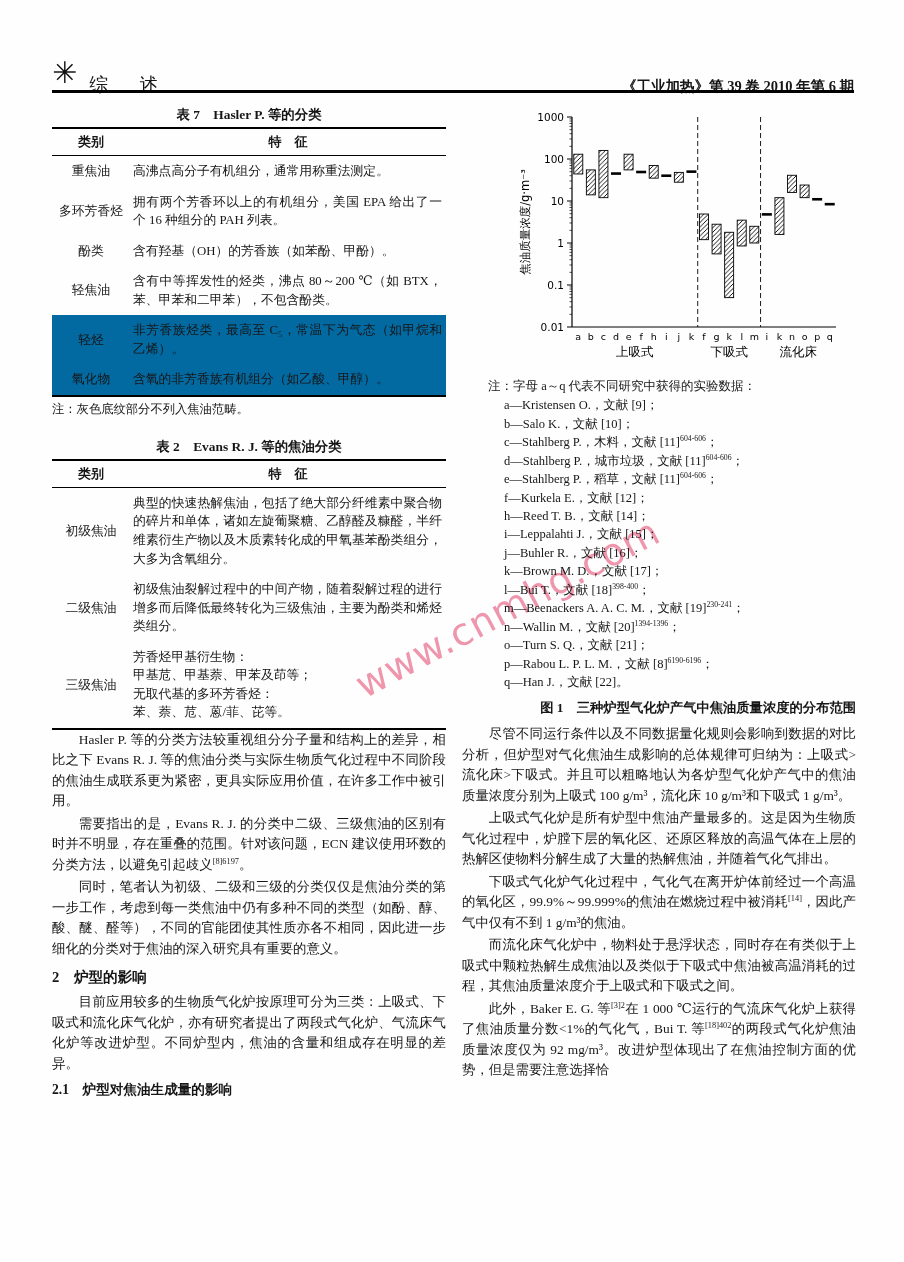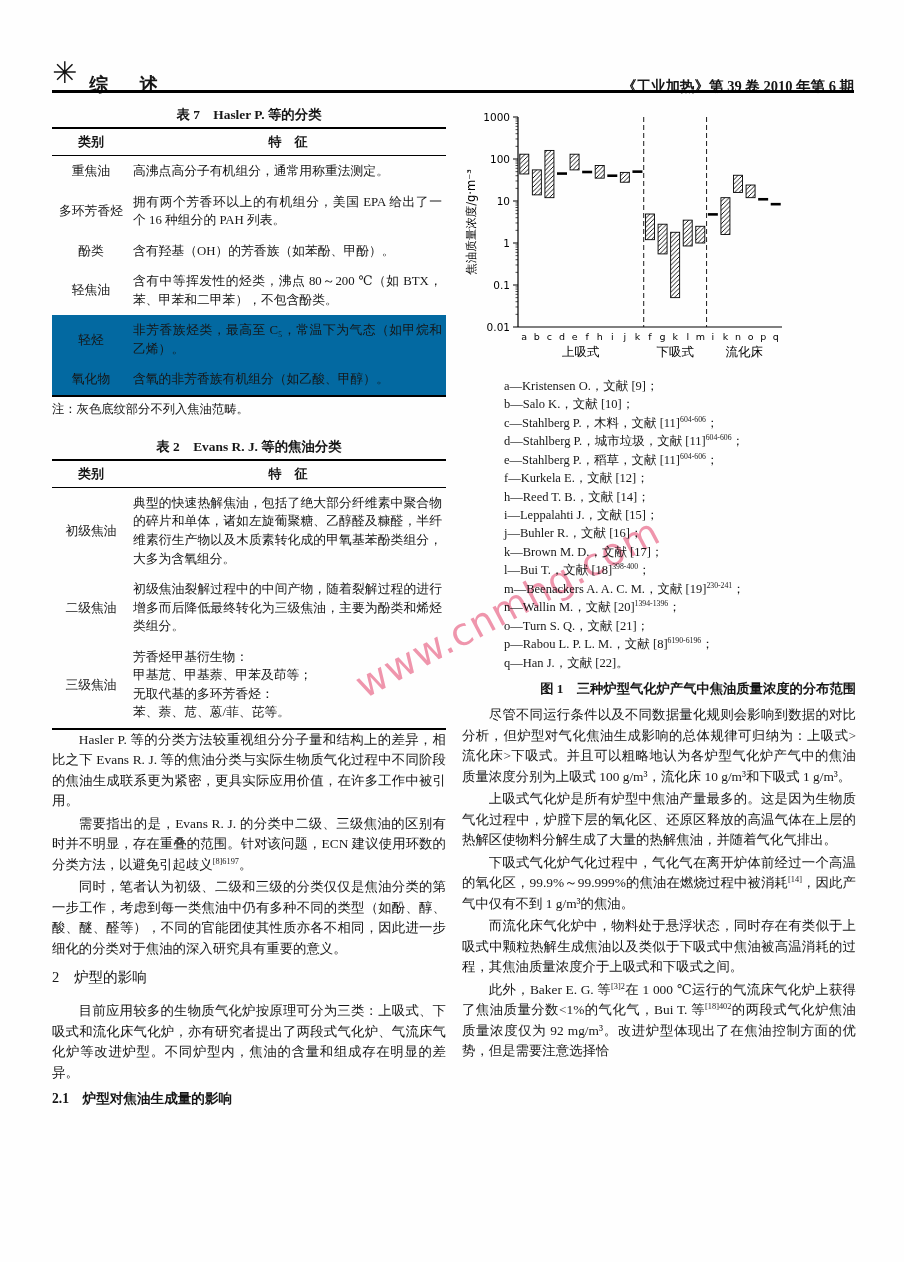--- a/index.html
+++ b/index.html
@@ -6,44 +6,44 @@
   html,body { margin:0; padding:0; background:#ffffff; }
   .page {
     position:relative; width:904px; height:1262px; background:#fefefe;
     overflow:hidden; color:#161616;
     font-family:"Liberation Serif","DejaVu Serif",serif;
   }
   .header { position:absolute; left:52px; top:48px; width:802px;
     display:flex; justify-content:space-between; align-items:flex-end; }
   .header-left { display:flex; align-items:center; gap:12px; }
   .logo { font-size:30px; line-height:1; font-family:"DejaVu Sans",sans-serif; color:#111; }
-  .section-label { font-size:19px; font-weight:bold; letter-spacing:6px;margin-top:24px; }
+  .section-label { font-size:19px; font-weight:normal; letter-spacing:6px;margin-top:24px; }
   .journal-info { font-size:14.5px; font-weight:bold; padding-bottom:2px; }
   .header-rule { position:absolute; left:52px; top:90px; width:802px; border-top:3px solid #000; }
 
   .col { position:absolute; top:103px; width:394px; }
   .col-left { left:52px; }
   .col-right { left:462px; }
 
   .table-title { text-align:center; font-weight:bold; font-size:13.4px; margin:3px 0 3px; }
   table.data-table { width:100%; border-collapse:collapse;
     border-top:2.2px solid #000; border-bottom:2.2px solid #000; font-size:12.8px; }
   .data-table th { border-bottom:1.3px solid #000; font-weight:bold; padding:4px 2px; font-size:13px; }
   .data-table td { padding:6px 3px; vertical-align:middle; line-height:1.45; }
   td.cat { width:78px; text-align:center; }
   td.feat { text-align:justify; white-space:pre-line; padding-right:4px; }
   tr.shaded { background:#0369a1; }
   .table-note { font-size:12.3px; margin:4px 0 20px; }
 
   .para { font-size:13.4px; line-height:1.53; text-align:justify; text-indent:2em; margin:0 0 2px 0; }
-  .sec-h { font-size:14.6px; font-weight:normal; margin:9px 0 14px 0; }
+  .sec-h { font-size:14.6px; font-weight:bold; margin:9px 0 5px 0; }
   .sub-h { font-size:13.6px; font-weight:bold; margin:7px 0 4px 0; }
   sup { font-size:0.62em; }
 
-  .chart-wrap { display:flex; justify-content:flex-start; margin:2px 0 0 0; }
+  .chart-wrap { display:flex; justify-content:flex-end; margin:2px 0 0 0; }
   svg#chart-svg text { fill:#000; }
 
   .fig-notes { font-size:12.5px; line-height:1.47; margin:4px 0 0 42px; }
   .fig-notes .intro { margin:0 0 1px -16px; }
   .fig-notes ul { list-style:none; margin:0; padding:0; }
   .fig-notes li { margin:0; }
 
   .fig-caption { text-align:right; font-weight:bold; font-size:13.3px; margin:8px 0 7px 0; }
 
   .watermark { position:absolute; left:348px; top:668px; transform:rotate(-28deg);
@@ -251,20 +251,21 @@
           <text x="288.57142857142856" y="235" text-anchor="middle" font-size="9.5">o</text>
           <line x1="296.1428571428571" y1="94.26150722335454" x2="306.1428571428571" y2="94.26150722335454" stroke="#000" stroke-width="2.6"></line>
           <text x="301.1428571428571" y="235" text-anchor="middle" font-size="9.5">p</text>
           <line x1="308.7142857142857" y1="99.18026998540097" x2="318.7142857142857" y2="99.18026998540097" stroke="#000" stroke-width="2.6"></line>
           <text x="313.7142857142857" y="235" text-anchor="middle" font-size="9.5">q</text>
           <text x="282.2857142857143" y="251" text-anchor="middle" font-size="12.5">流化床</text>
         </svg>
     </div>
 
     <div class="fig-notes">
+      <p class="intro">注：字母 a～q 代表不同研究中获得的实验数据：</p>
       <ul id="notes-list">
           <li>a—Kristensen O.，文献 [9]；</li>
           <li>b—Salo K.，文献 [10]；</li>
           <li>c—Stahlberg P.，木料，文献 [11]<sup>604-606</sup>；</li>
           <li>d—Stahlberg P.，城市垃圾，文献 [11]<sup>604-606</sup>；</li>
           <li>e—Stahlberg P.，稻草，文献 [11]<sup>604-606</sup>；</li>
           <li>f—Kurkela E.，文献 [12]；</li>
           <li>h—Reed T. B.，文献 [14]；</li>
           <li>i—Leppalahti J.，文献 [15]；</li>
           <li>j—Buhler R.，文献 [16]；</li>

